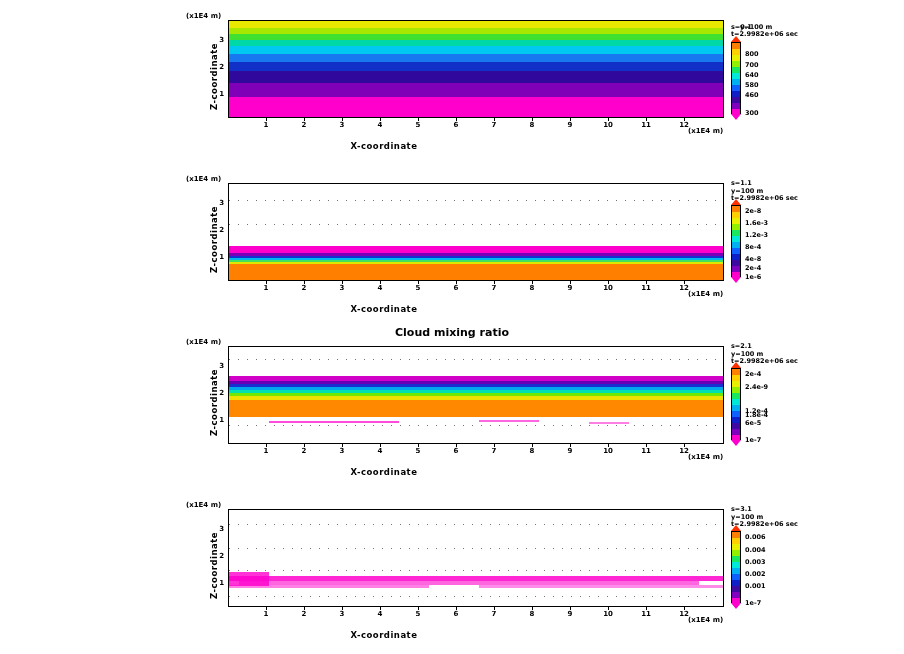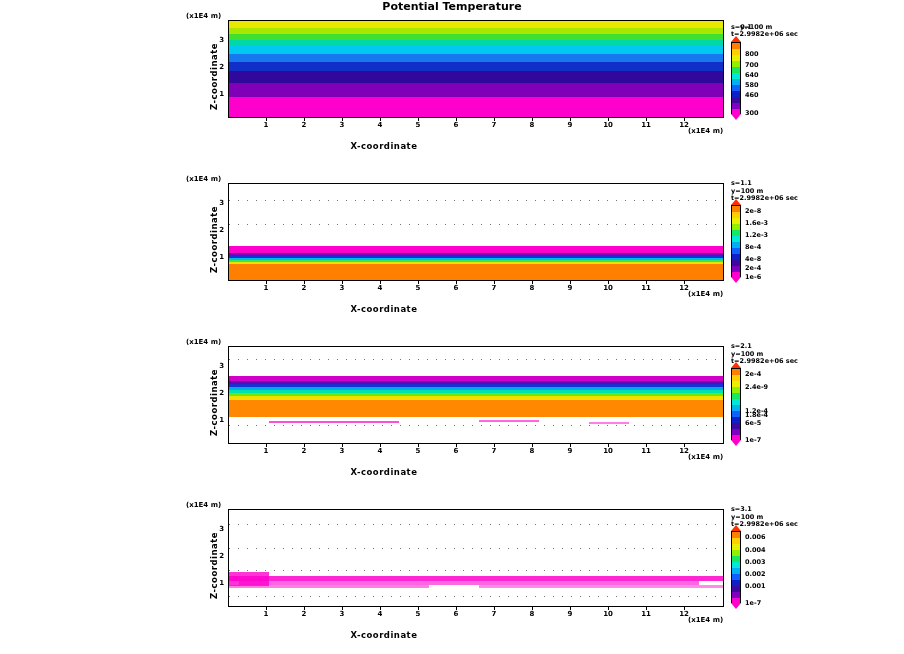--- a/index.html
+++ b/index.html
@@ -23,21 +23,20 @@
   .cbar-lbl{position:absolute;font-size:6.5px;color:#000;font-weight:bold;white-space:nowrap;}
   .arrow-up{position:absolute;width:0;height:0;border-left:5px solid transparent;border-right:5px solid transparent;}
   .arrow-dn{position:absolute;width:0;height:0;border-left:5px solid transparent;border-right:5px solid transparent;}
   .meta{position:absolute;font-size:6.5px;color:#000;white-space:nowrap;font-weight:bold;}
   .noise{position:absolute;}
 </style>
 </head>
 <body>
 
 <div class="panel" style="top:0;height:160px;">
-  <div class="title" style="top:0px;">Potential Temperature</div>
   <div class="units-top" style="left:186px;top:12px;">(x1E4 m)</div>
   <div class="ylabel" style="left:209px;top:110px;">Z-coordinate</div>
 
   <div class="plotbox" style="left:228px;top:20px;width:496px;height:98px;">
     <div class="band" style="top:0px;height:7px;background:#e8e800;"></div>
     <div class="band" style="top:7px;height:6px;background:#a8e800;"></div>
     <div class="band" style="top:13px;height:6px;background:#40e030;"></div>
     <div class="band" style="top:19px;height:6px;background:#00d8a8;"></div>
     <div class="band" style="top:25px;height:8px;background:#00c8f0;"></div>
     <div class="band" style="top:33px;height:8px;background:#1878f0;"></div>
@@ -178,20 +177,21 @@
   <div class="cbar-lbl" style="left:745px;top:80px;">8e-4</div>
   <div class="cbar-lbl" style="left:745px;top:92px;">4e-8</div>
   <div class="cbar-lbl" style="left:745px;top:101px;">2e-4</div>
   <div class="cbar-lbl" style="left:745px;top:110px;">1e-6</div>
   <div class="meta" style="left:731px;top:16px;">s=1.1</div>
   <div class="meta" style="left:731px;top:24px;">y=100 m</div>
   <div class="meta" style="left:731px;top:31px;">t=2.9982e+06 sec</div>
 </div>
 
 <div class="panel" style="top:326px;height:160px;">
+  <div class="title" style="top:0px;">Cloud mixing ratio</div>
   <div class="units-top" style="left:186px;top:12px;">(x1E4 m)</div>
   <div class="ylabel" style="left:209px;top:110px;">Z-coordinate</div>
 
   <div class="plotbox" style="left:228px;top:20px;width:496px;height:98px;">
     <div class="dotrow" style="top:12px;"></div>
     <div class="band" style="top:29px;height:5px;background:#d000c8;"></div>
     <div class="band" style="top:34px;height:3px;background:#6800b8;"></div>
     <div class="band" style="top:37px;height:3px;background:#1830d0;"></div>
     <div class="band" style="top:40px;height:3px;background:#00a8f0;"></div>
     <div class="band" style="top:43px;height:3px;background:#00e0b0;"></div>

